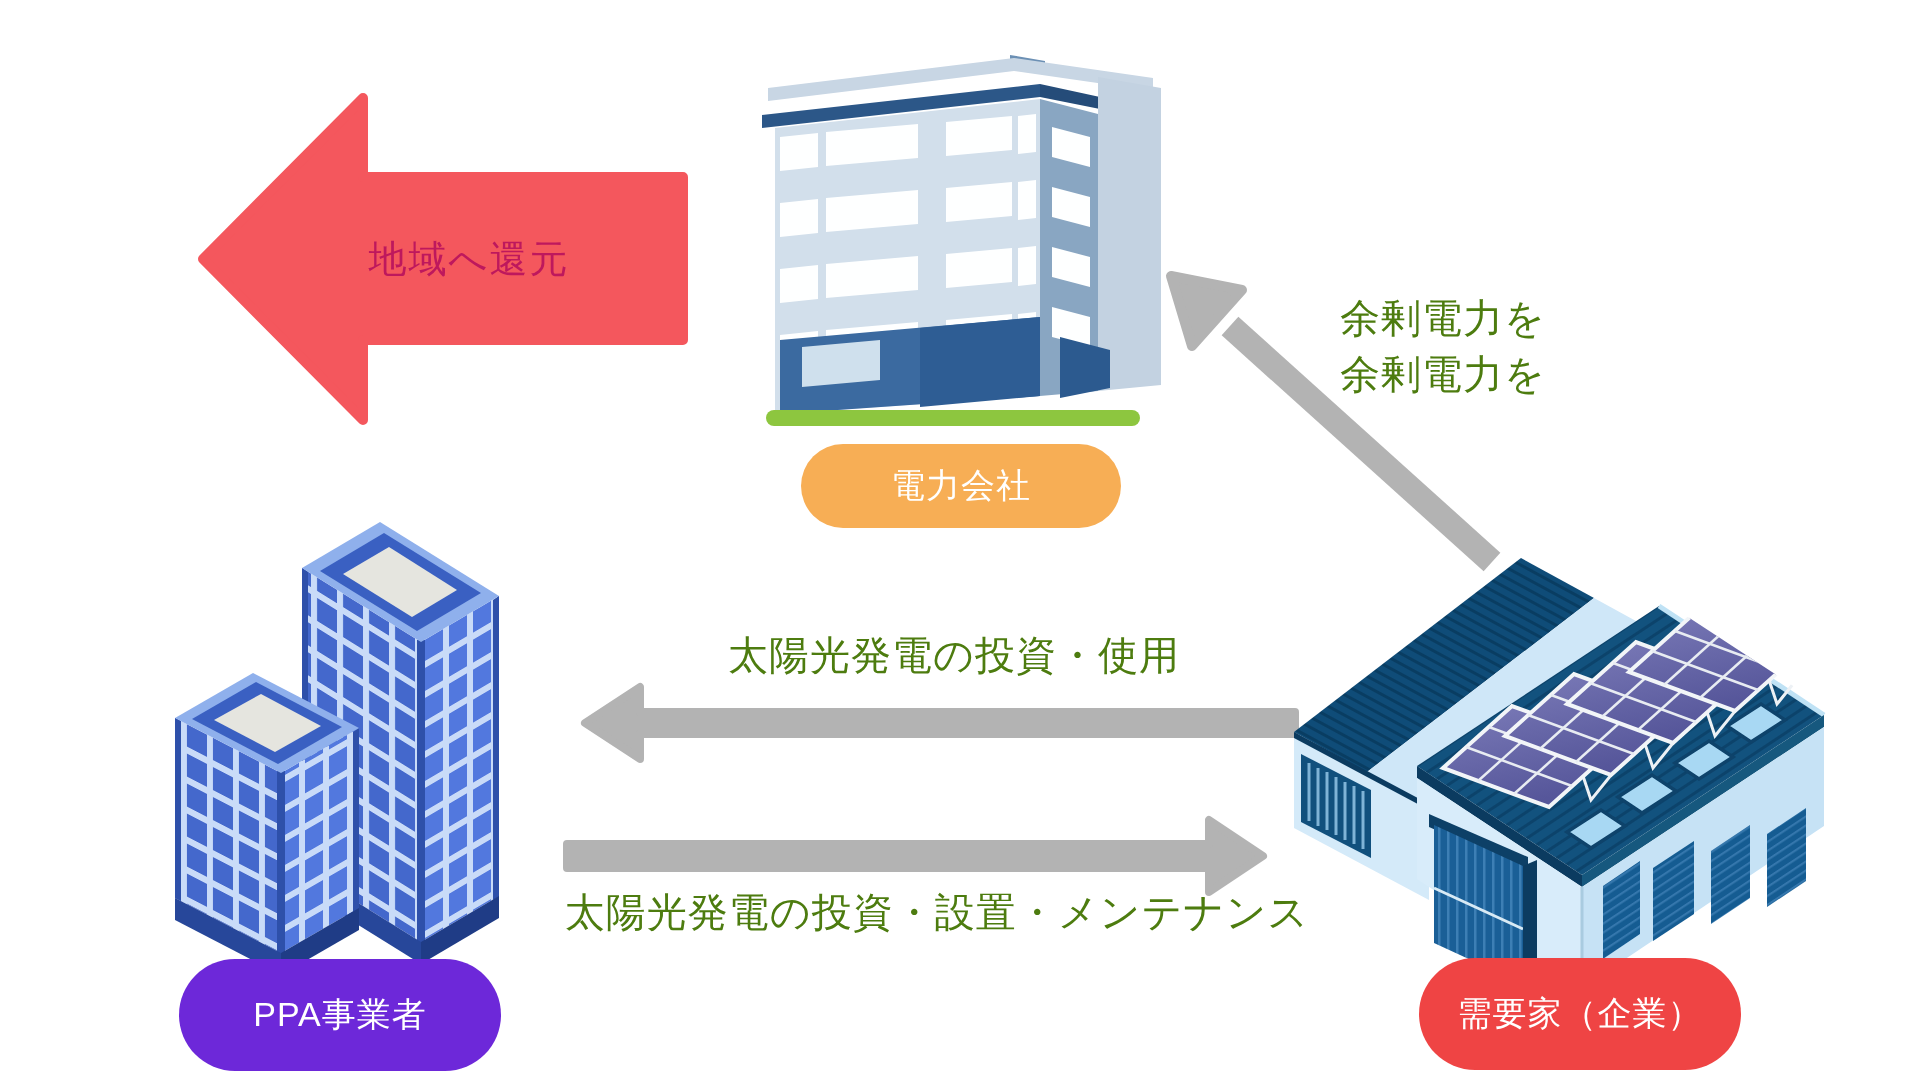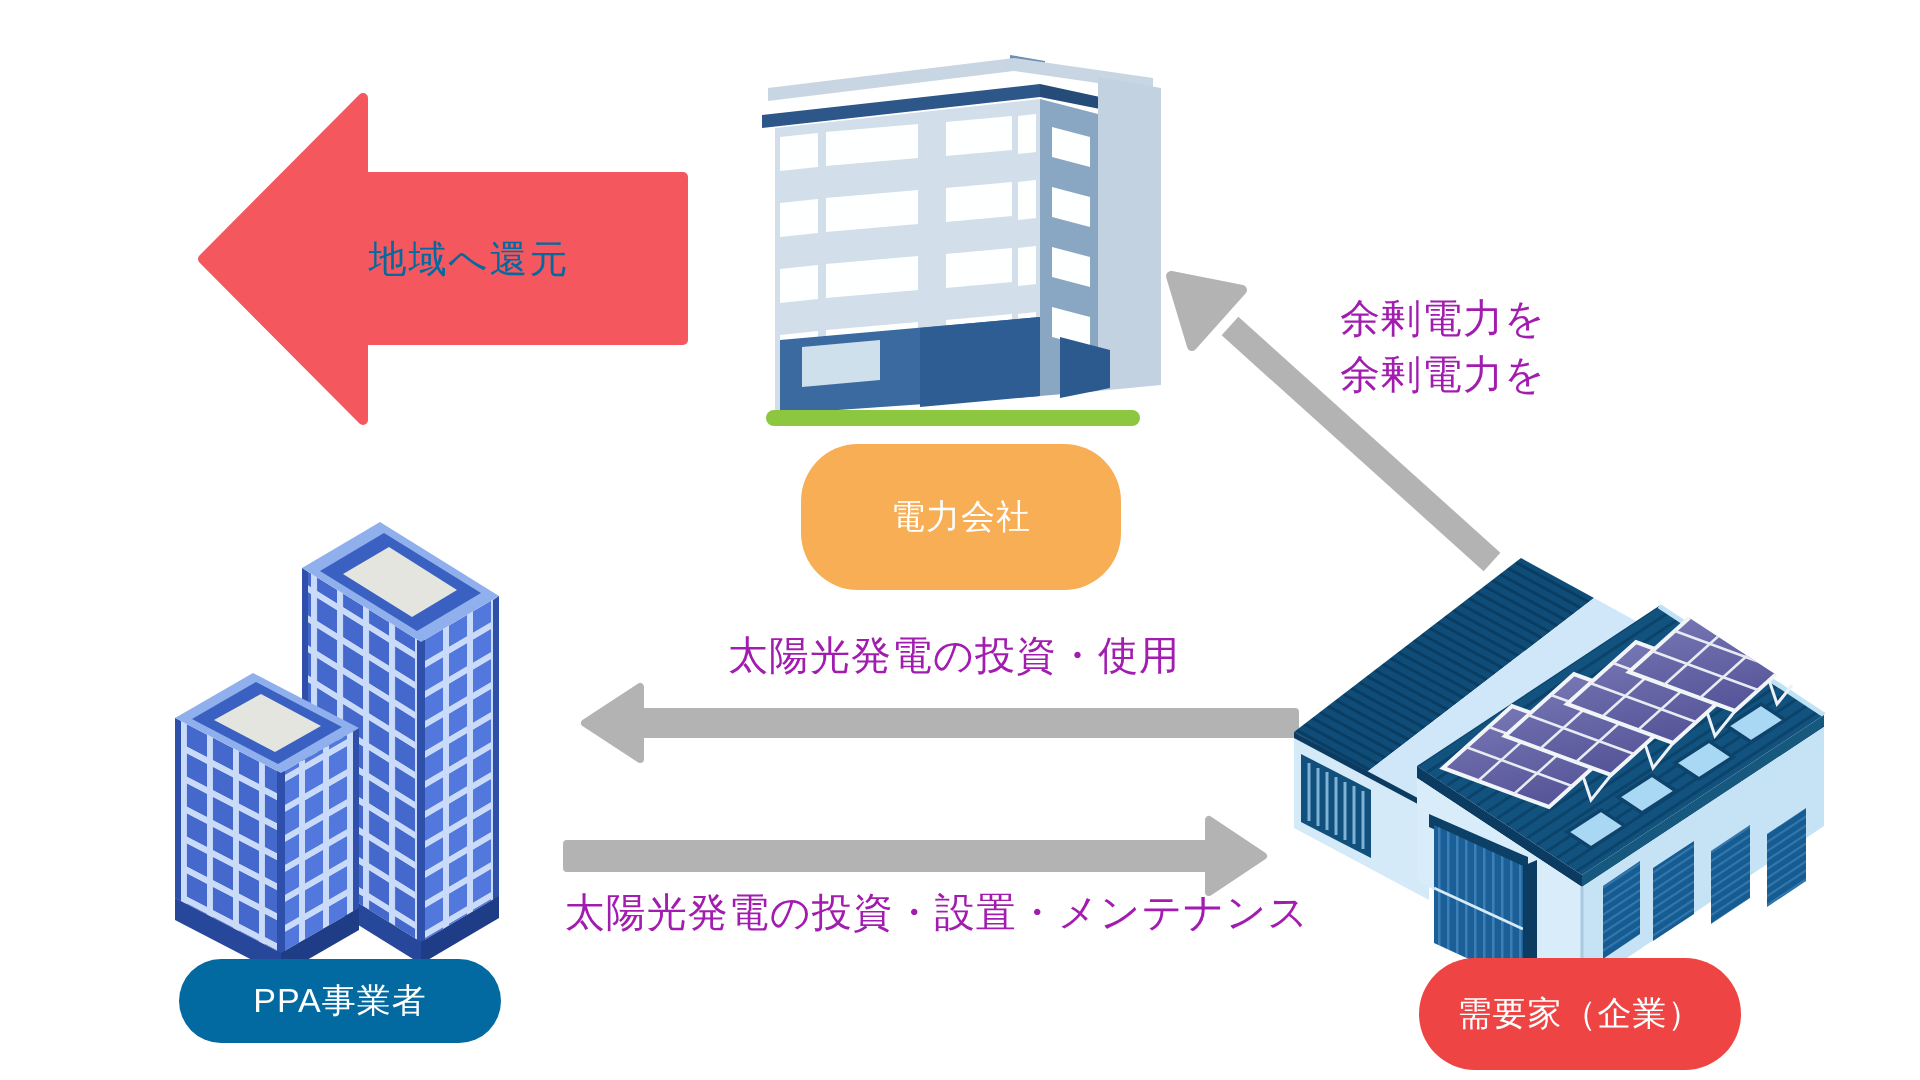--- a/index.html
+++ b/index.html
@@ -6,31 +6,31 @@
   .canvas{
     position:relative;width:1920px;height:1080px;background:#ffffff;overflow:hidden;
     font-family:"Liberation Sans","DejaVu Sans",sans-serif;
   }
   .abs{position:absolute;}
   svg{display:block;}
   .pill{
     position:absolute;display:flex;align-items:center;justify-content:center;
     color:#ffffff;font-size:34px;font-weight:500;letter-spacing:1px;white-space:nowrap;
   }
-  .pill-power{left:801px;top:444px;width:320px;height:146px;border-radius:57px;background:#F7AE55;}
-  .pill-ppa{left:179px;top:959px;width:322px;height:84px;border-radius:56px;background:#0369a1;align-items:center;}
+  .pill-power{left:801px;top:444px;width:320px;height:84px;border-radius:57px;background:#F7AE55;}
+  .pill-ppa{left:179px;top:959px;width:322px;height:112px;border-radius:56px;background:#6d28d9;align-items:center;}
   .pill-consumer{left:1419px;top:958px;width:322px;height:112px;border-radius:56px;background:#ef4444;}
   .note{
     position:absolute;transform:translate(-50%,-50%);
-    color:#a21caf;font-size:40px;font-weight:500;white-space:nowrap;letter-spacing:1px;
+    color:#4d7c0f;font-size:40px;font-weight:500;white-space:nowrap;letter-spacing:1px;
   }
   .note-center{text-align:center;line-height:1.4;}
   .arrow-label{
     position:absolute;transform:translate(-50%,-50%);
-    color:#0369a1;font-size:38px;font-weight:500;white-space:nowrap;letter-spacing:2px;
+    color:#be185d;font-size:38px;font-weight:500;white-space:nowrap;letter-spacing:2px;
   }
 </style>
 </head>
 <body>
 
 <div class="canvas">
 
   <svg class="abs" style="left:0;top:0" width="1920" height="1080" viewBox="0 0 1920 1080" aria-hidden="true">
 
     <polygon points="203,259 363,98 363,177 683,177 683,340 363,340 363,420" fill="#F4575D" stroke="#F4575D" stroke-width="10" stroke-linejoin="round"></polygon>

